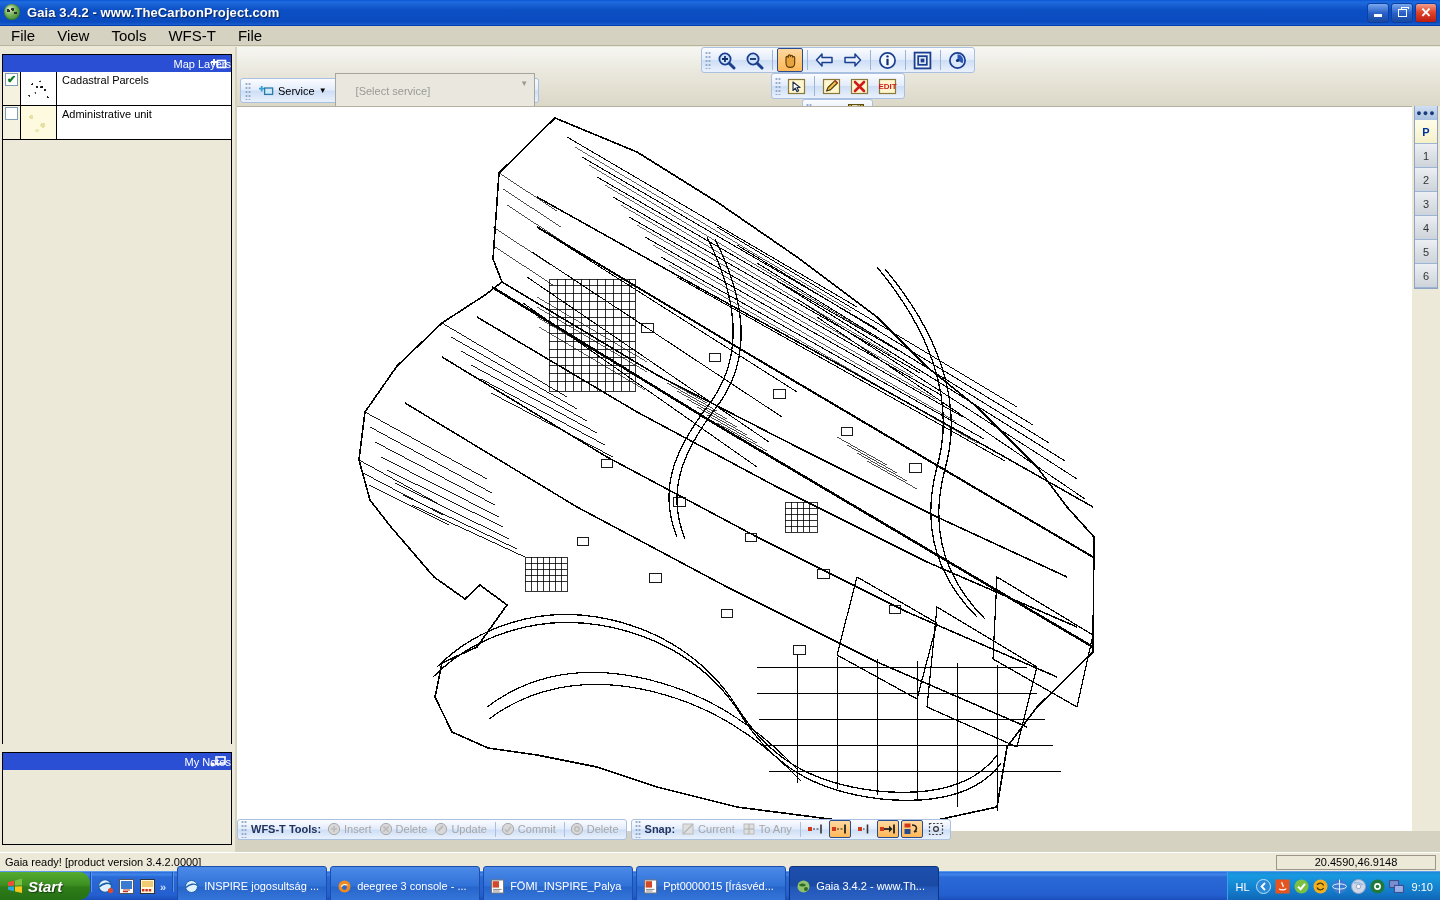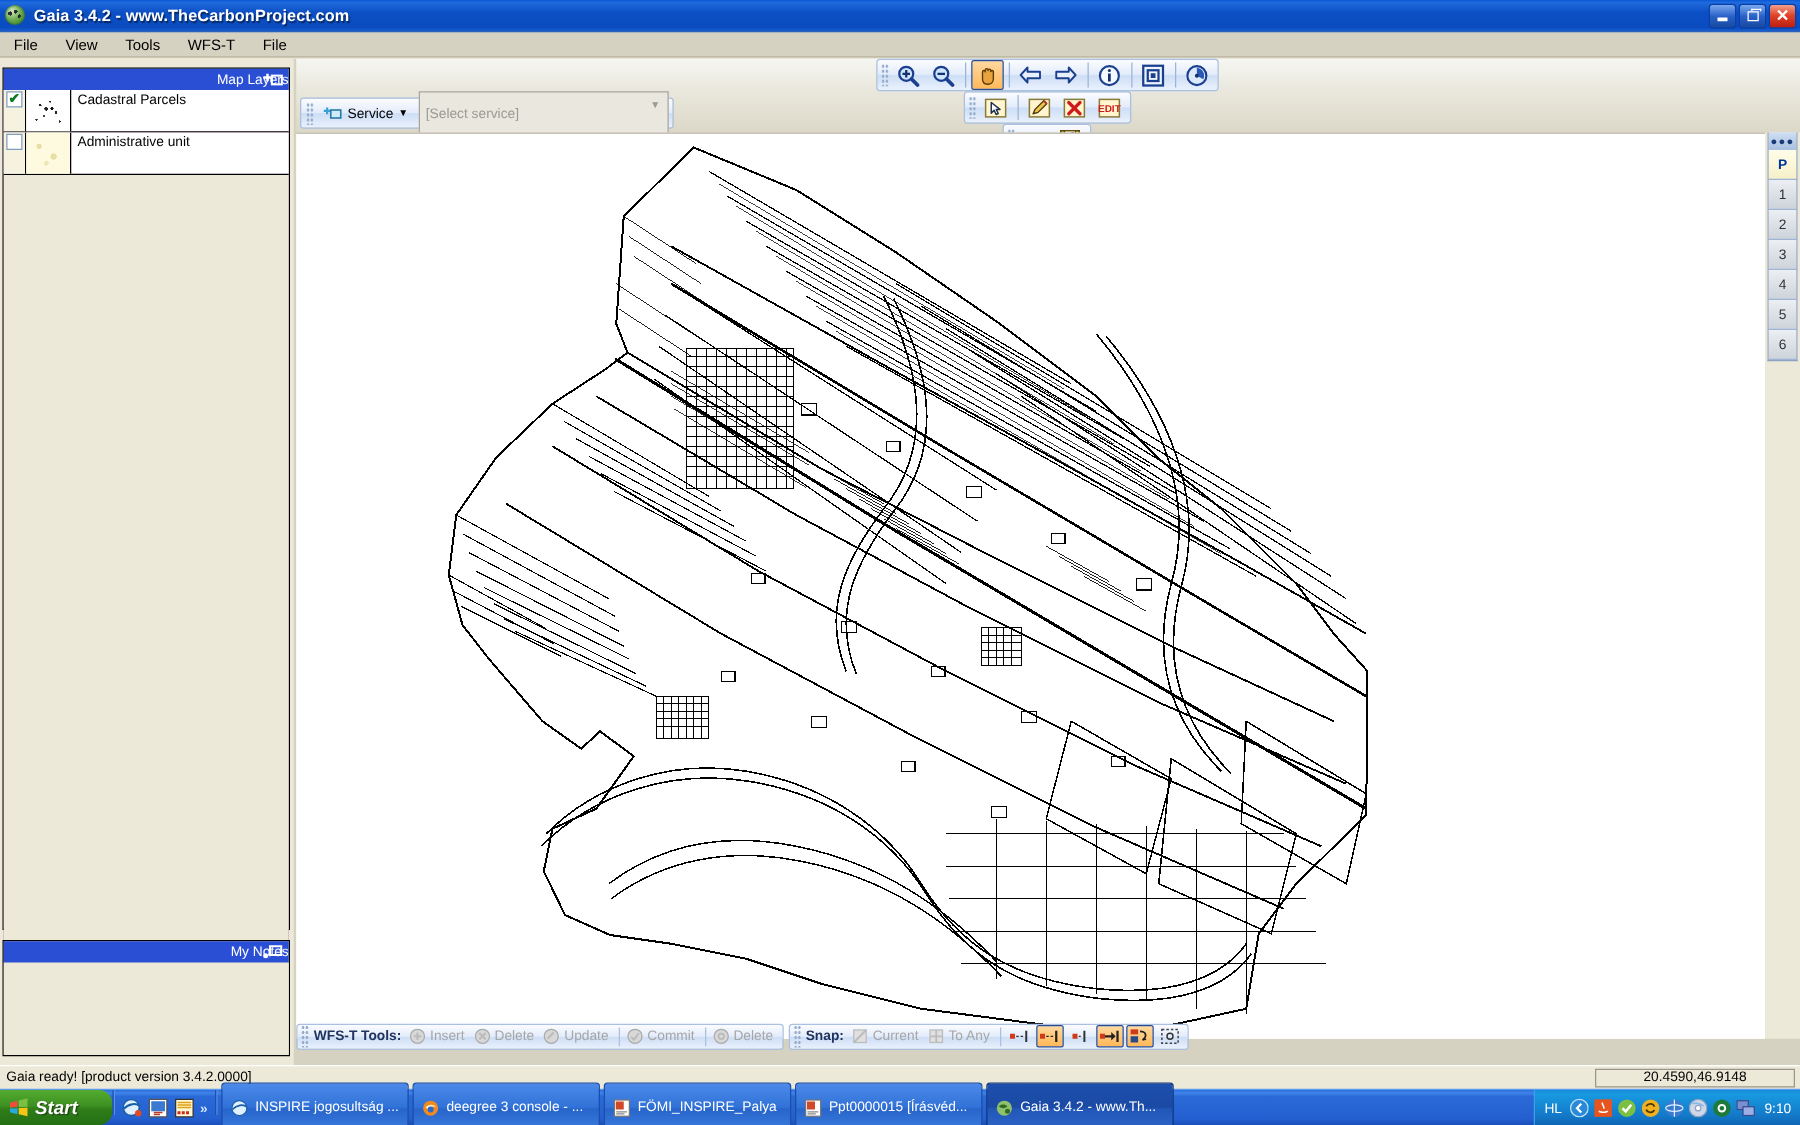--- a/index.html
+++ b/index.html
@@ -56,21 +56,21 @@
   .glyph-max{width:9px;height:8px;border:1.5px solid #fff;box-sizing:border-box;position:relative;}
   .glyph-max:after{content:"";position:absolute;left:2px;top:-3px;width:8px;height:2px;border:1.5px solid #fff;border-bottom:none;box-sizing:border-box;}
   .glyph-close{font-size:13px;line-height:13px;font-family:"Liberation Sans",sans-serif;}
 
   
   .menubar{
     position:absolute;left:0;top:26px;width:1440px;height:20px;
     background:#d6d2c2;display:flex;align-items:center;
     border-bottom:1px solid #b9b49f;box-sizing:border-box;
   }
-  .menubar .mi{padding:2px 11px;color:#000;font-size:12px;cursor:default;}
+  .menubar .mi{padding:2px 11px;color:#000;font-size:15px;cursor:default;}
 
   
   .workspace{position:absolute;left:0;top:47px;width:1440px;height:805px;background:#d6d2c2;}
 
   
   .leftdock{position:absolute;left:0;top:47px;width:235px;height:805px;background:#ece9d8;}
   .panel{position:absolute;left:2px;width:230px;background:#ece9d8;border:1px solid #000;box-sizing:border-box;}
   .panel-title{
     height:17px;background:#2b4fd4;color:#fff;font-size:11px;
     display:flex;align-items:center;padding-left:5px;box-sizing:border-box;
@@ -163,21 +163,21 @@
     display:flex;align-items:center;height:25px;
     background:linear-gradient(180deg,#fbfcff 0%,#e3ecfb 48%,#cddef5 52%,#eaf1fd 100%);
     border:1px solid #a9c0e0;border-radius:3px;padding:0 3px;box-sizing:border-box;
   }
   .svcbtn{display:flex;align-items:center;gap:3px;padding:1px 4px;font-size:11px;color:#000;}
   .svcbtn .caret{font-size:8px;margin-left:1px;}
   .svccombo{
     width:200px;height:35px;margin-left:4px;
     background:#e9e7de;border:1px solid #a6a6a0;
     display:flex;align-items:center;box-sizing:border-box;
-    color:#9a9a94;font-size:11px;padding-left:5px;position:relative;
+    color:#9a9a94;font-size:11px;padding-left:20px;position:relative;
   }
   .svccombo .dd{
     position:absolute;right:2px;top:2px;width:15px;height:14px;
     display:flex;align-items:center;justify-content:center;color:#9a9a94;font-size:8px;
   }
 
   
   .canvaswrap{
     position:absolute;left:0;top:59px;width:1175px;height:725px;
     background:#fff;border-top:1px solid #b5b0a0;box-sizing:border-box;overflow:hidden;

